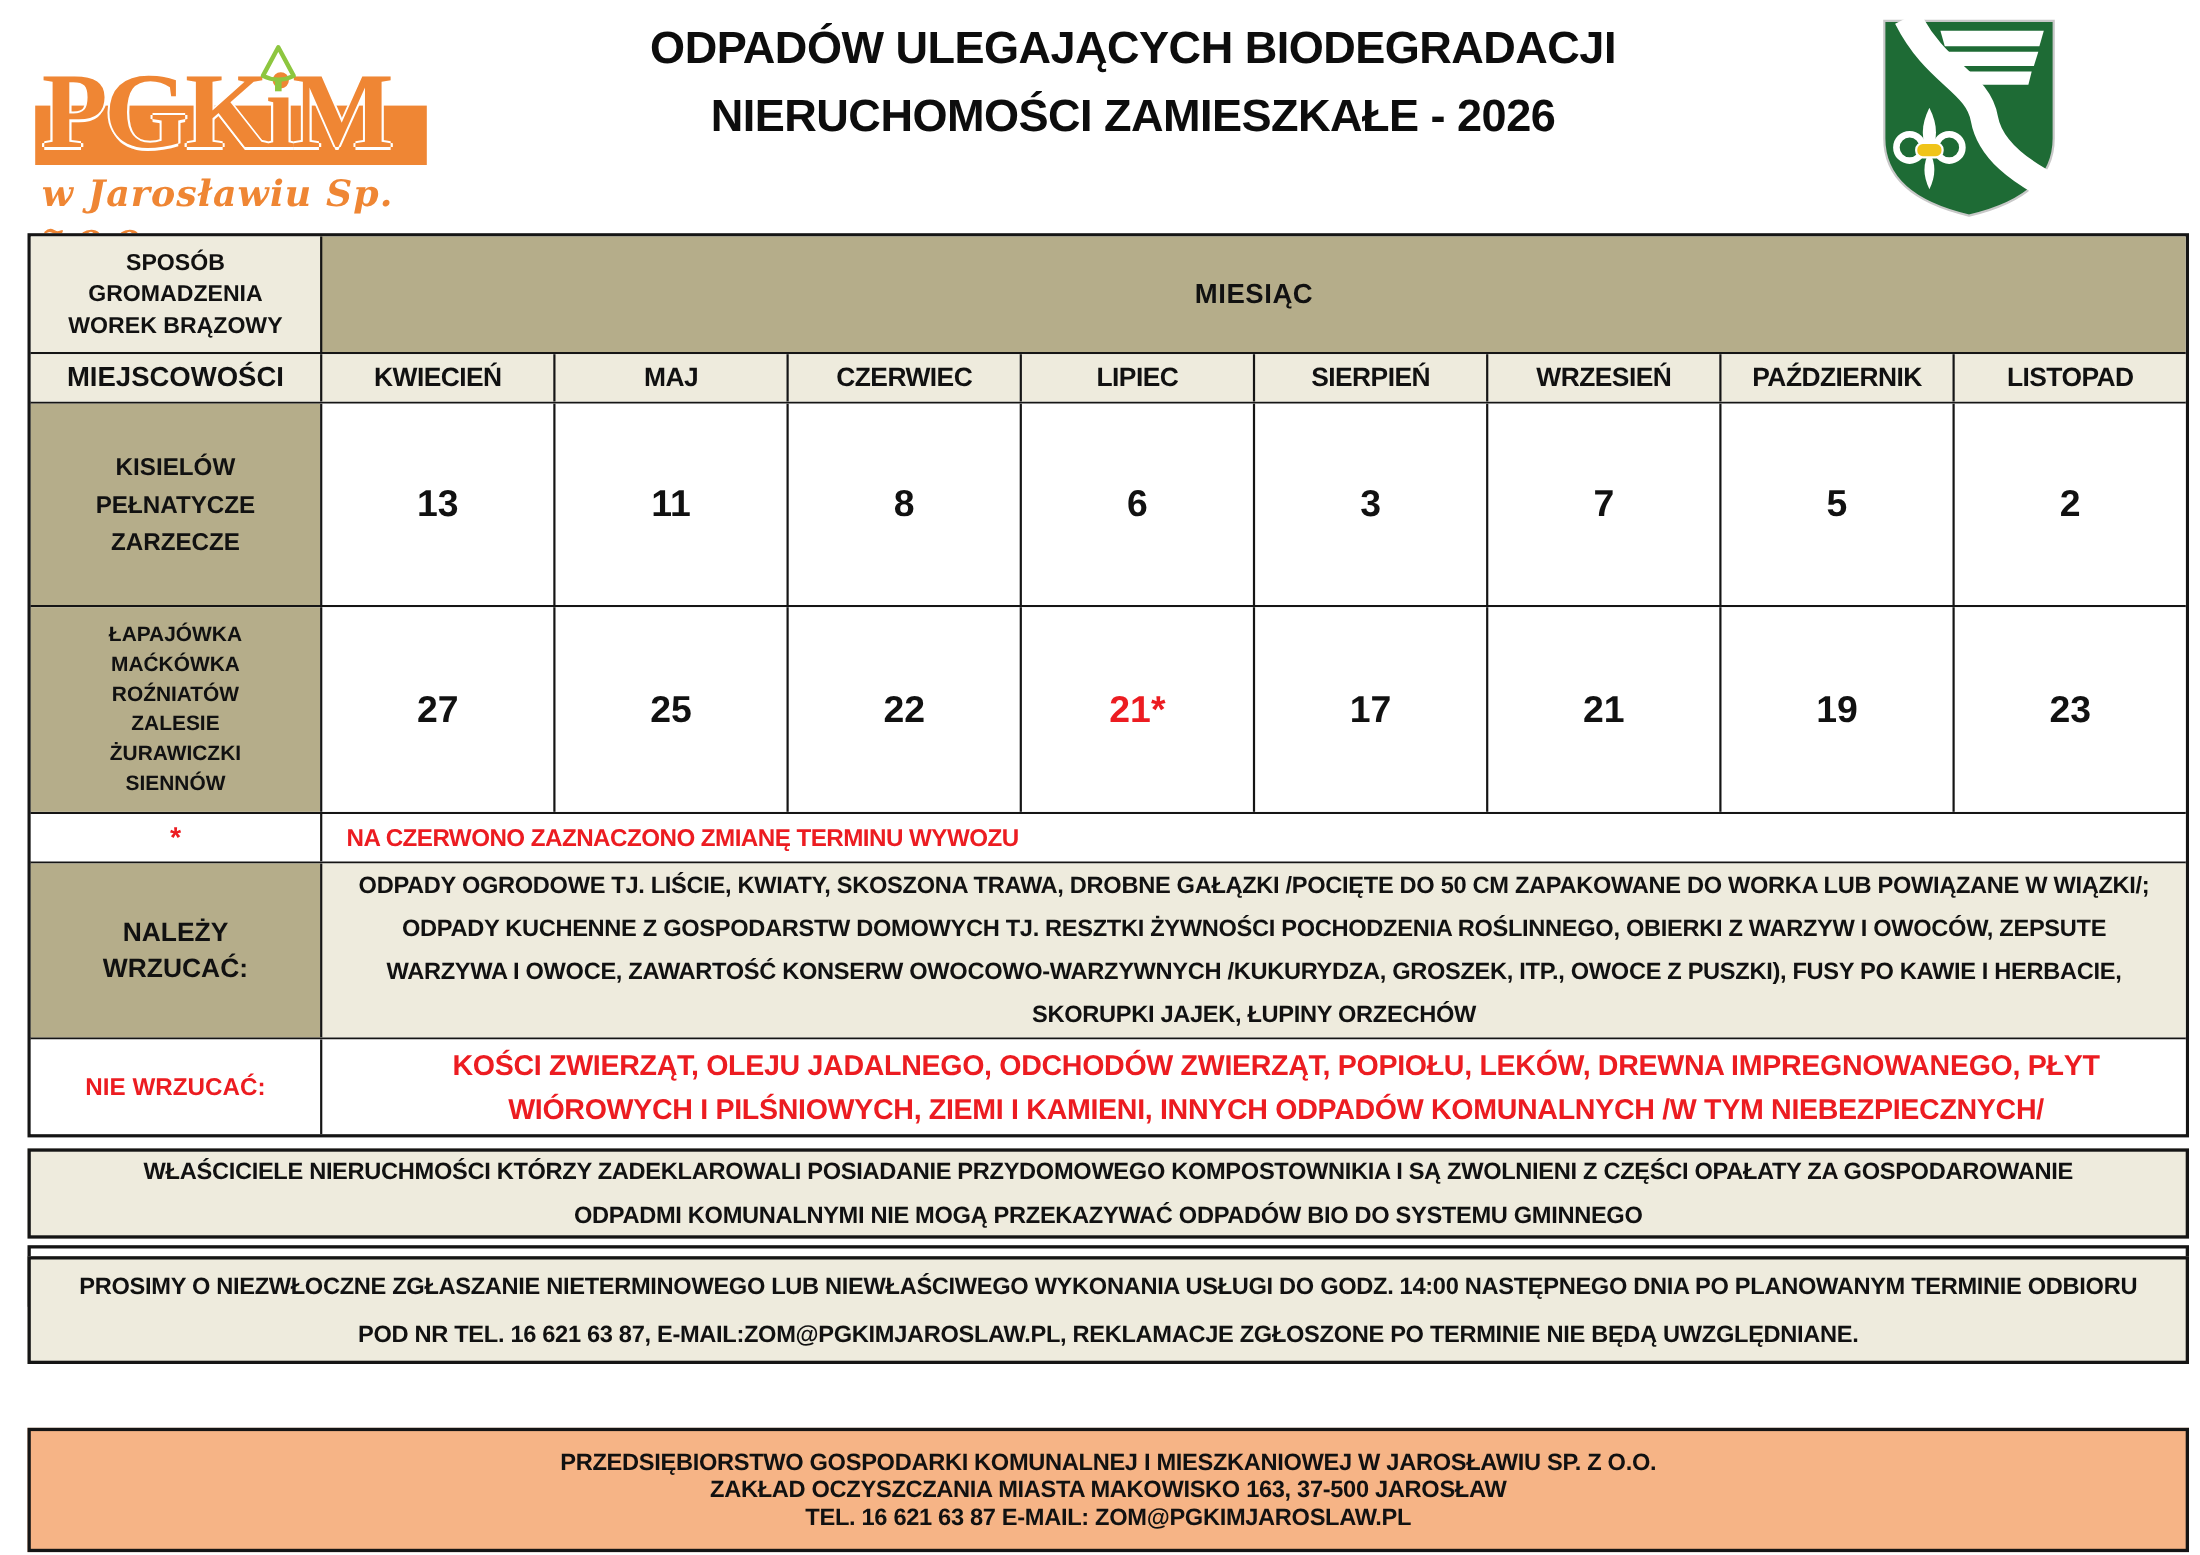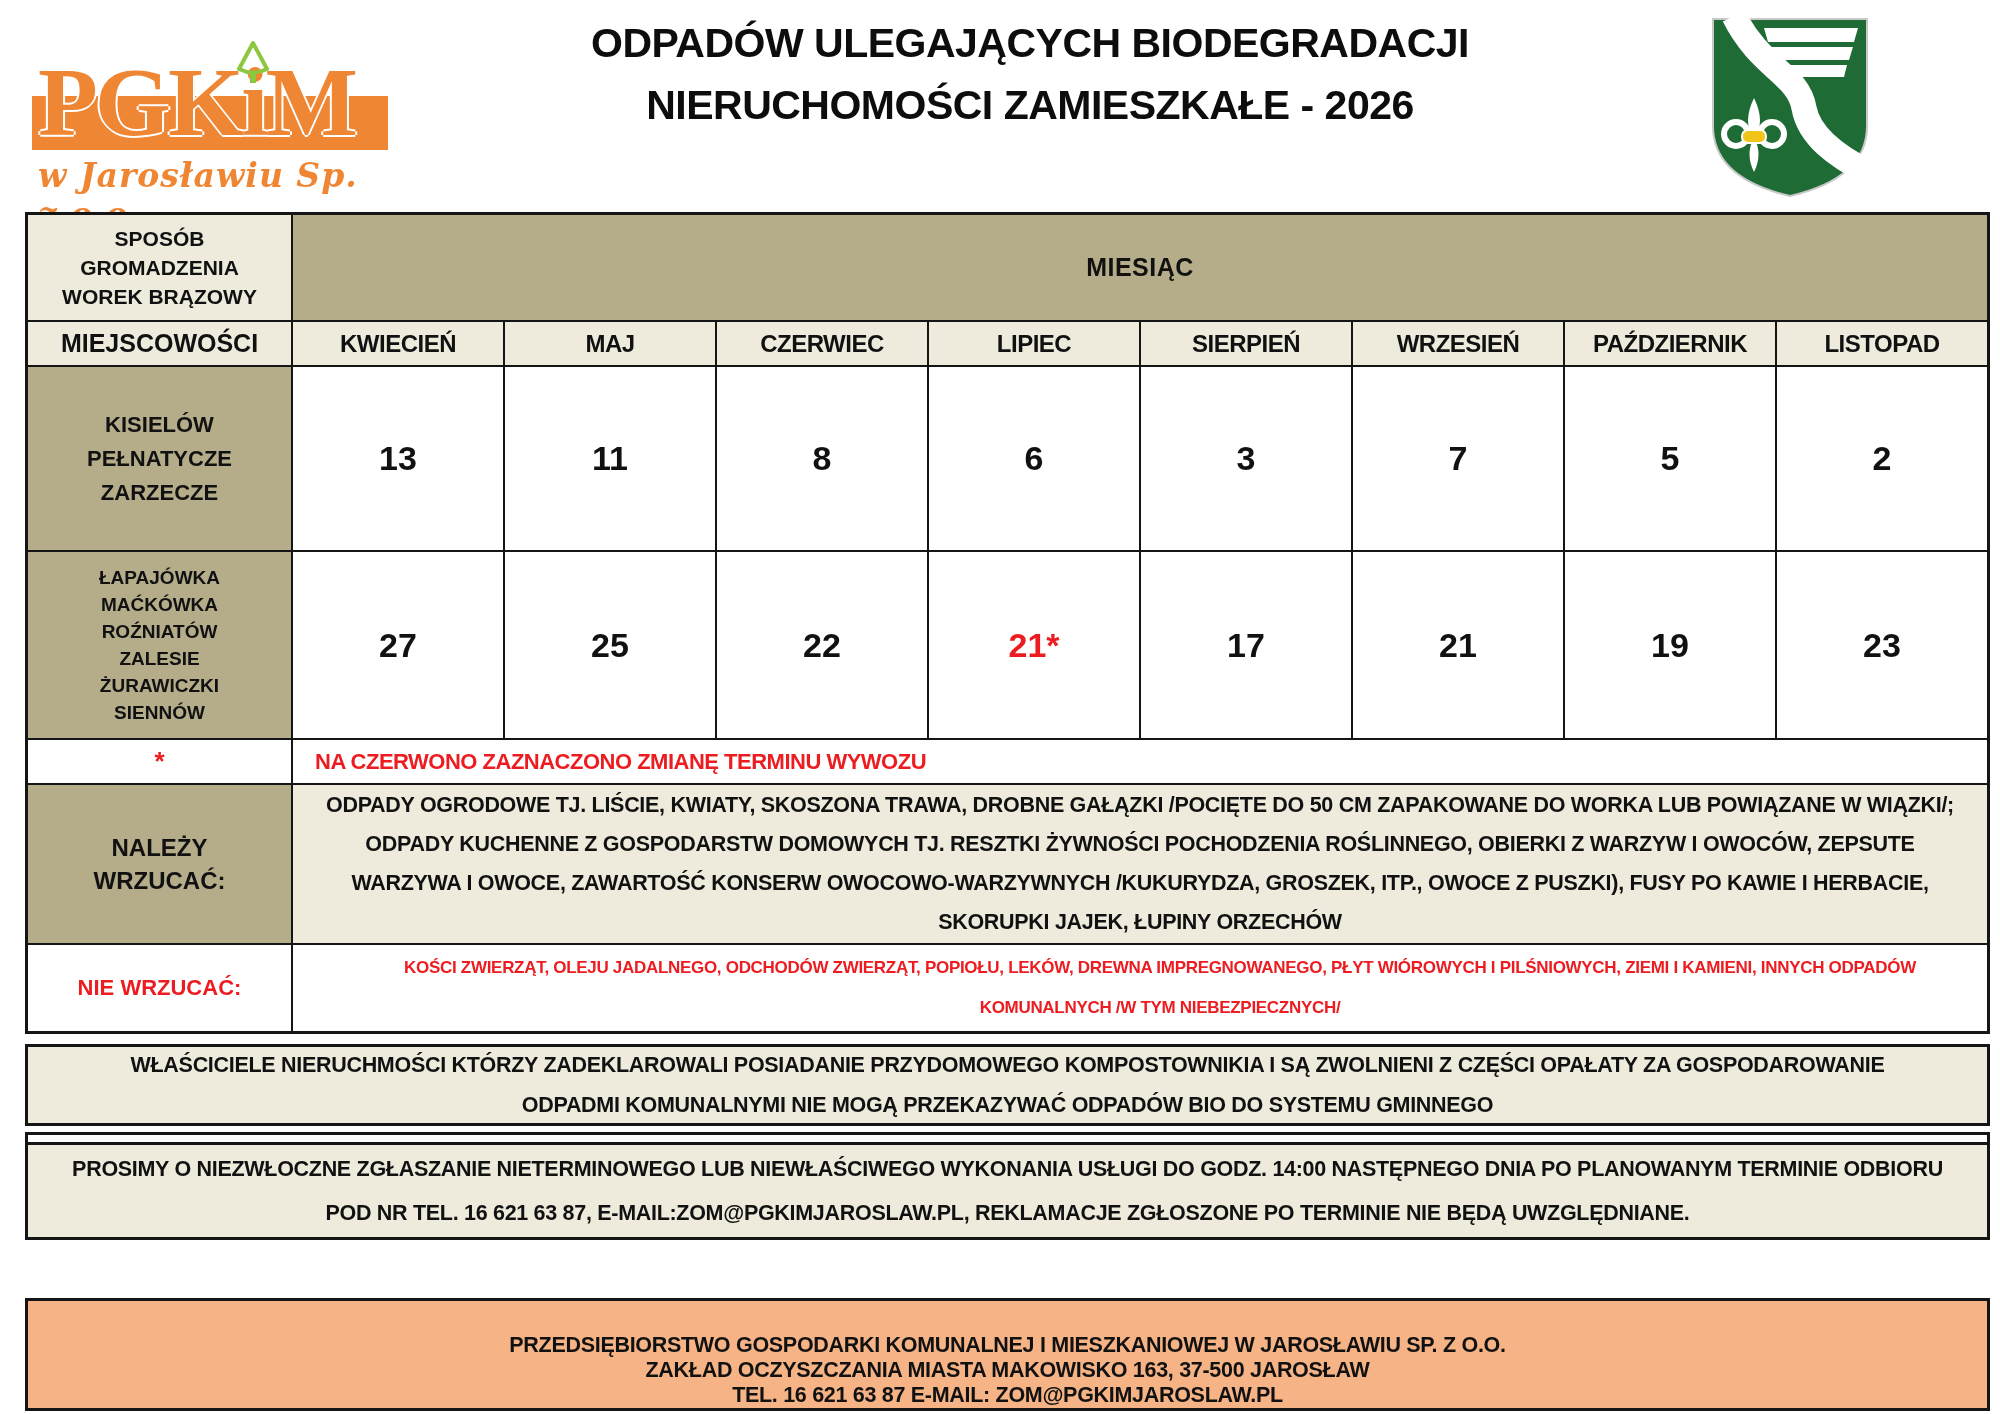--- a/index.html
+++ b/index.html
@@ -59,26 +59,26 @@
   .date-red{color:var(--red);}
   .row-legend{height:45px;}
   .legend-mark{font-size:26px;font-weight:bold;color:var(--red);}
   .legend-text-cell{align-items:flex-start;justify-content:center;text-align:left;padding-left:8px;}
   .legend-text{font-size:22px;font-weight:bold;color:var(--red);letter-spacing:-0.5px;margin-left:14px;}
   .row-allowed{height:160px;}
   .allowed-label{font-size:24px;line-height:33px;font-weight:bold;max-width:160px;}
   .allowed-text{font-size:21.5px;line-height:39px;font-weight:bold;padding:0 28px;letter-spacing:-0.3px;}
   .row-forbidden{height:88px;}
   .forbidden-label{font-size:22px;font-weight:bold;color:var(--red);}
-  .forbidden-text{font-size:17px;line-height:40px;font-weight:bold;color:var(--red);padding:0 40px;letter-spacing:-0.3px;margin-left:40px;}
+  .forbidden-text{font-size:26px;line-height:40px;font-weight:bold;color:var(--red);padding:0 40px;letter-spacing:-0.3px;margin-left:40px;}
   .note{display:flex;align-items:center;justify-content:center;text-align:center;font-weight:bold;}
   .note-compost{top:1044px;height:82px;background:var(--cream);font-size:21.5px;line-height:40px;padding:0 80px;letter-spacing:-0.3px;text-align:center;}
   .note-bags{top:1132px;height:56px;background:#fff;font-size:21.5px;}
   .note-complaints{top:1142px;height:98px;background:var(--cream);font-size:21.5px;line-height:44px;padding:0 40px;letter-spacing:-0.3px;}
-  .footer{top:1298px;height:113px;background:var(--orange);flex-direction:column;justify-content:flex-end;font-size:21.5px;letter-spacing:-0.3px;}
+  .footer{top:1298px;height:113px;background:var(--orange);flex-direction:column;justify-content:center;font-size:21.5px;letter-spacing:-0.3px;}
 </style>
 </head>
 <body>
 
 <div class="page">
 
   <div class="logo">
     <div class="logo-letters">
       <div class="logo-band"></div>
       <div class="logo-text">PGKiM</div>

